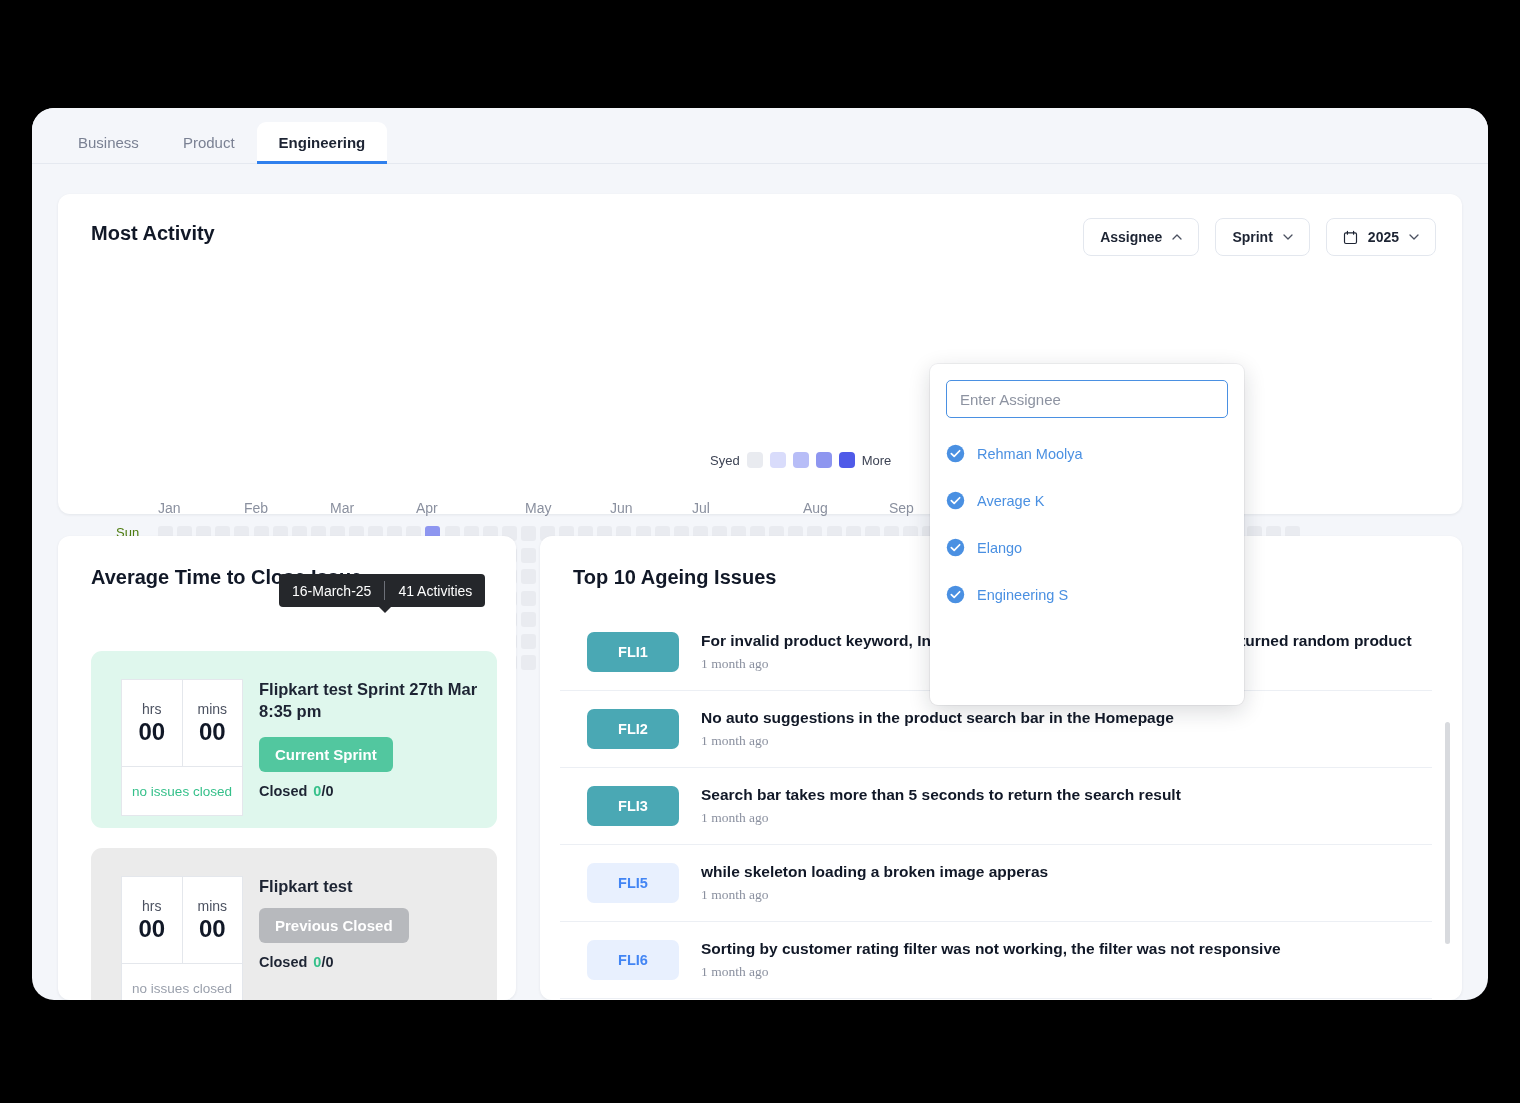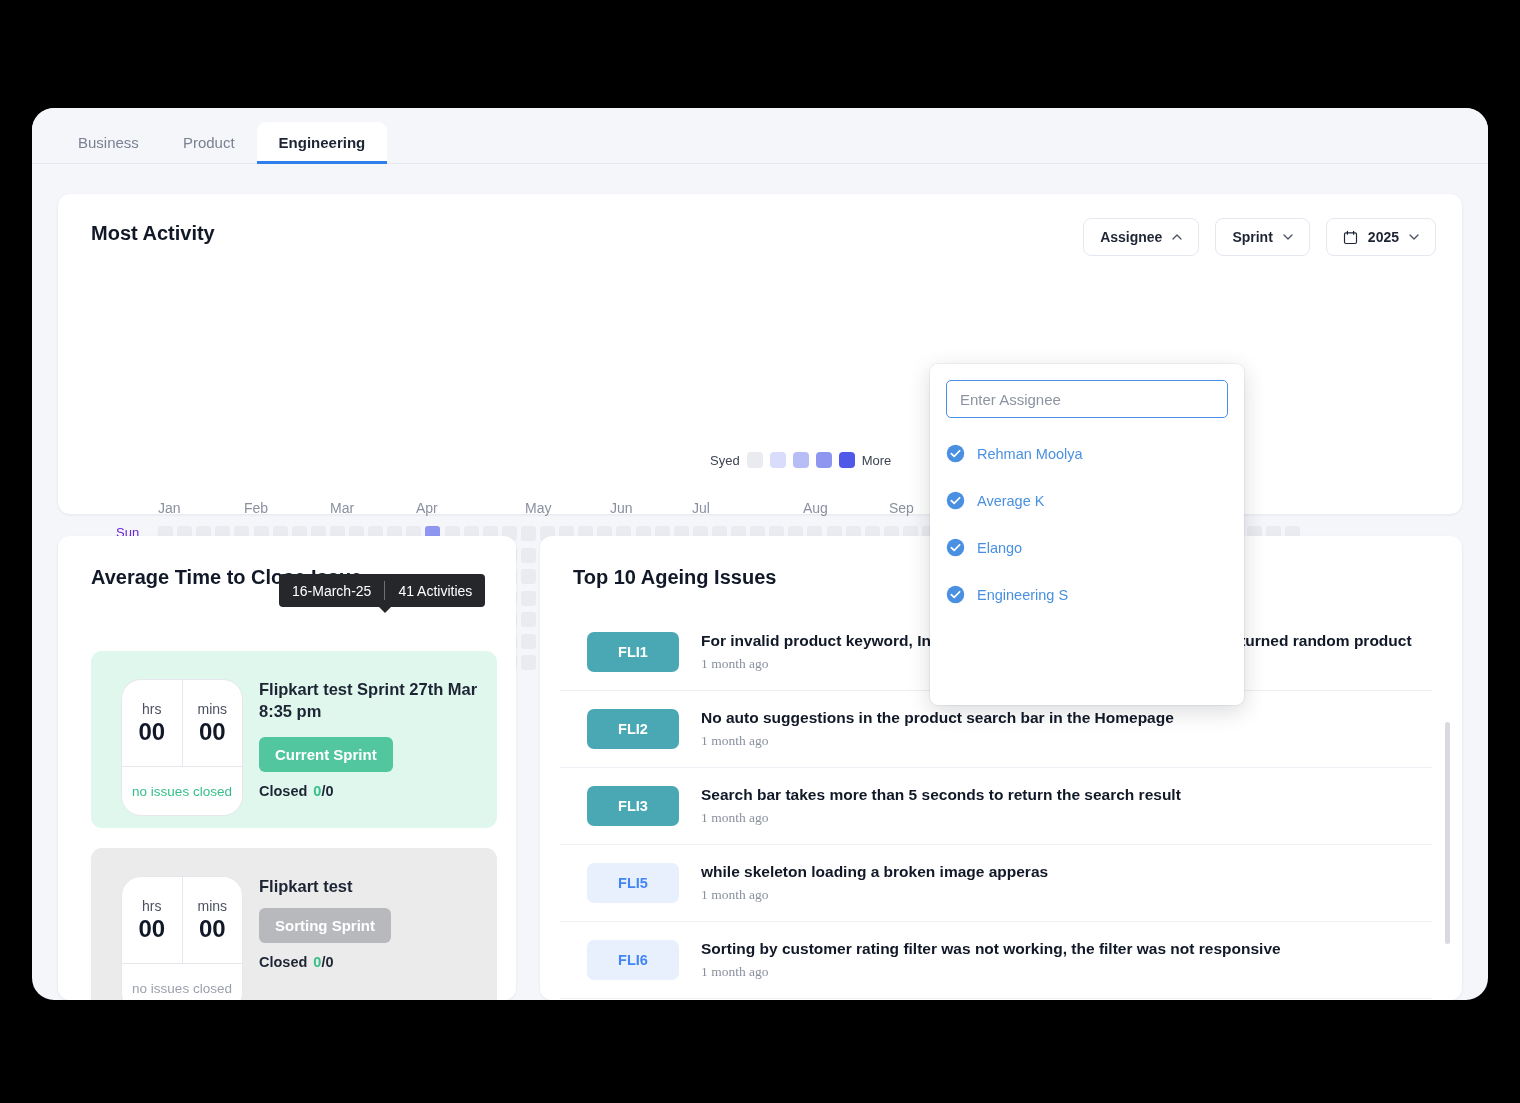--- a/index.html
+++ b/index.html
@@ -137,21 +137,21 @@
     color: #8a909f;
   }
   .daylabels {
     position: absolute;
     left: 58px;
     top: 330px;
   }
   .dlab {
     position: absolute;
     font-size: 13px;
-    color: #6d28d9;
+    color: #4d7c0f;
   }
   .grid {
     position: absolute;
     left: 100px;
     top: 332px;
   }
   .cell {
     position: absolute;
     width: 15px;
     height: 15px;
@@ -255,21 +255,21 @@
   .sprint-box.current { top: 115px; height: 177px; background: #dff7ed; }
   .sprint-box.previous { top: 312px; height: 177px; background: #ebebeb; }
   .clock {
     position: absolute;
     left: 30px;
     top: 28px;
     width: 122px;
     height: 137px;
     background: #fff;
     border: 1px solid #e4e7ec;
-    border-radius: 20px;
+    border-radius: 0;
     box-sizing: border-box;
   }
   .clock-top {
     height: 86px;
     display: flex;
     border-bottom: 1px solid #e4e7ec;
   }
   .clock-half {
     flex: 1;
     display: flex;
@@ -919,21 +919,21 @@
                 <span class="ck-val">00</span>
               </div>
               <div class="clock-half">
                 <span class="ck-unit">mins</span>
                 <span class="ck-val">00</span>
               </div>
             </div>
             <div class="clock-bot gray">no issues closed</div>
           </div>
           <div class="sp-name">Flipkart test</div>
-          <div class="sp-pill gray">Sorting Sprint</div>
+          <div class="sp-pill gray">Previous Closed</div>
           <div class="sp-closed gray-pos">Closed<em>0<span class="den">/0</span></em></div>
         </div>
       </div>
   </div>
 
   <div class="card issues-card">
     <div class="iss-title">Top 10 Ageing Issues</div>
     <div class="iss-list" id="isslist">
         <div class="iss-row">
           <div class="iss-badge teal">FLI1</div>

